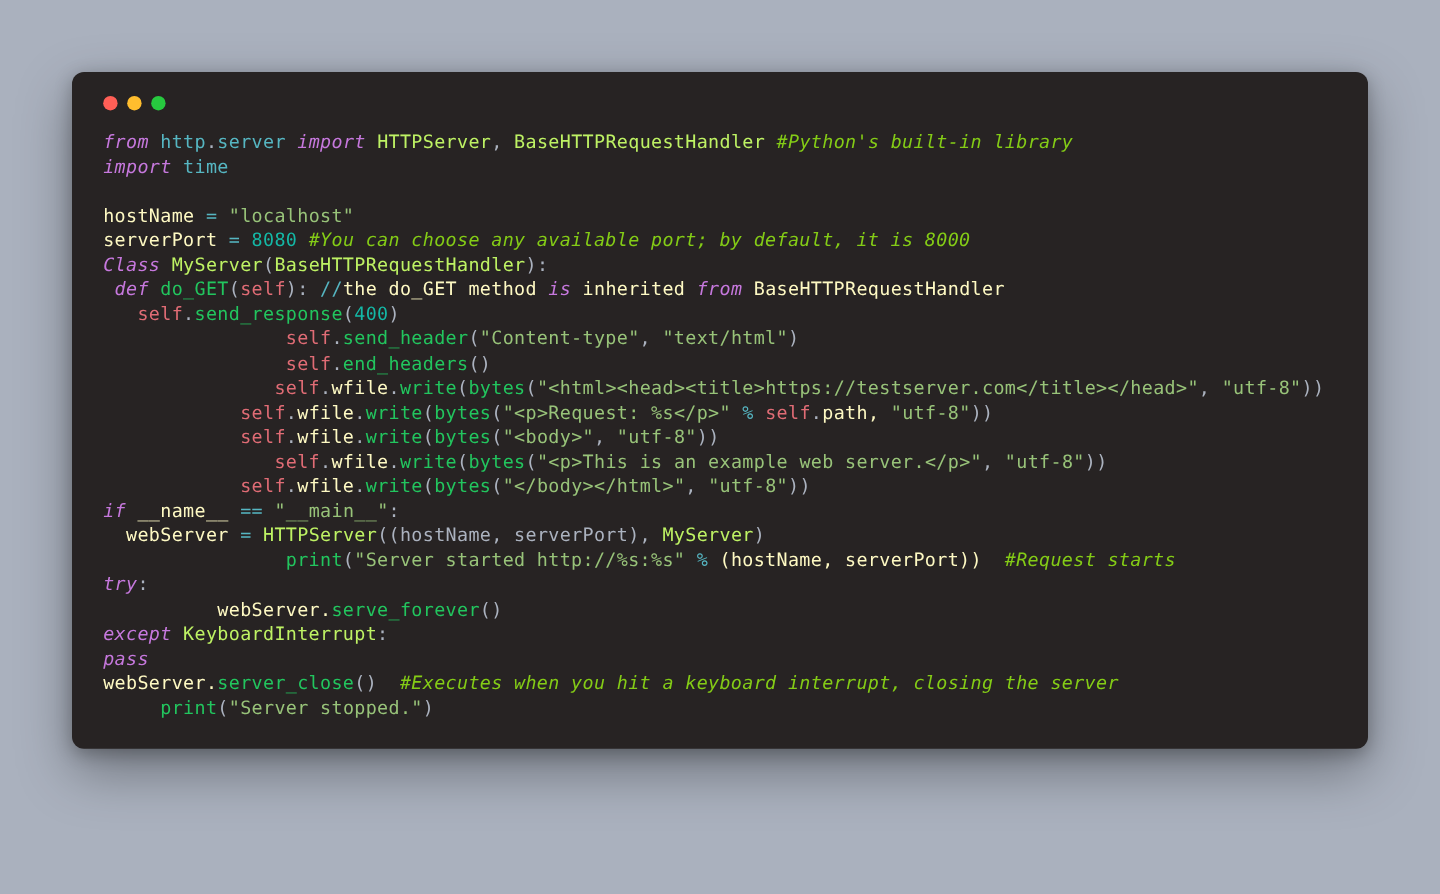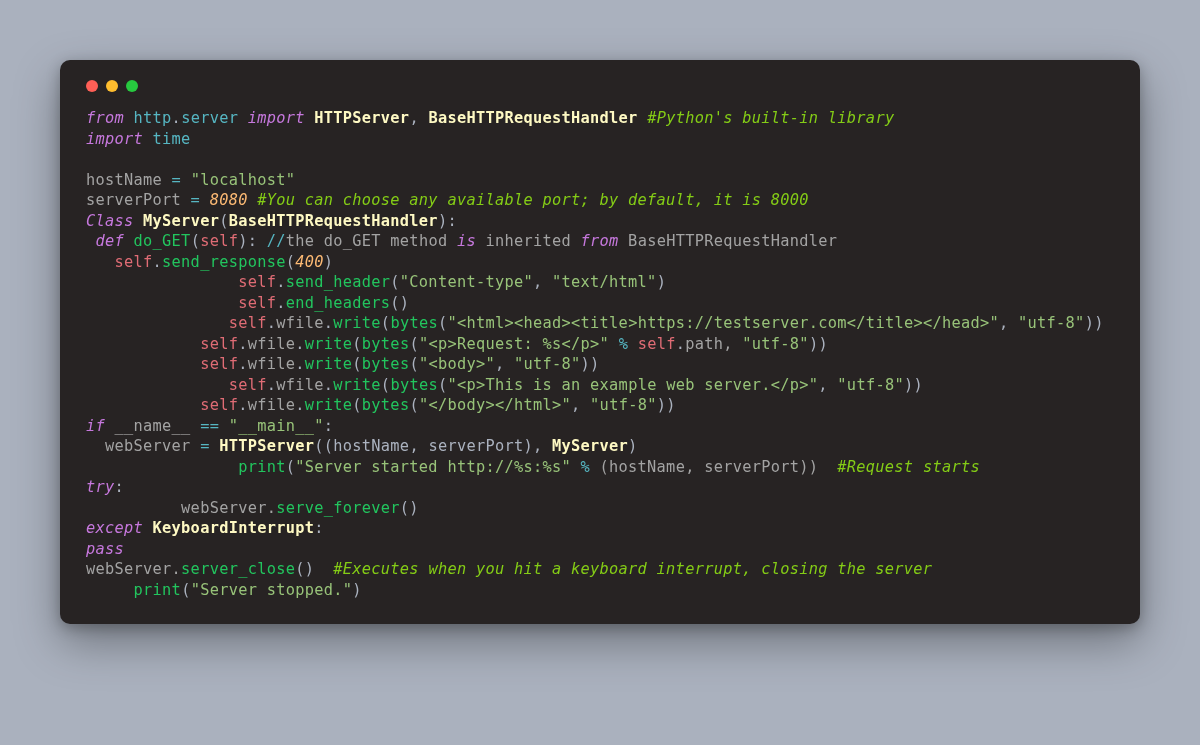--- a/index.html
+++ b/index.html
@@ -43,29 +43,29 @@
     white-space: pre-wrap;
     word-break: break-all;
     line-height: 20.5px;
     color: #c9d1d9;
     letter-spacing: 0.3px;
   }
 
   
   .kw   { color: #c678dd; font-style: italic; } 
   .mod  { color: #56b6c2; } 
-  .cls  { color: #fef9c3; font-weight: bold; } 
+  .cls  { color: #bef264; } 
   .fn   { color: #22c55e; } 
   .var  { color: #e06c75; } 
   .str  { color: #98c379; } 
-  .num  { color: #fdba74; font-style: italic; } 
+  .num  { color: #14b8a6; } 
   .cmt  { color: #84cc16; font-style: italic; } 
   .op   { color: #56b6c2; } 
   .pun  { color: #abb2bf; } 
-  .txt  { color: #a3a3a3; }
+  .txt  { color: #fef9c3; }
 </style>
 </head>
 <body>
 
 <div class="window">
   <div class="traffic-lights">
     <div class="tl red"></div>
     <div class="tl yellow"></div>
     <div class="tl green"></div>
   </div>

